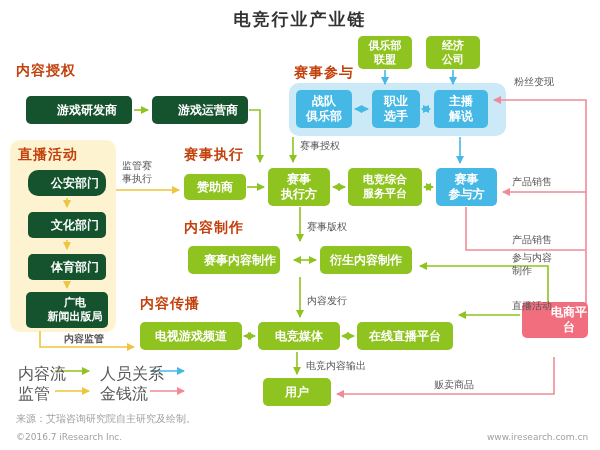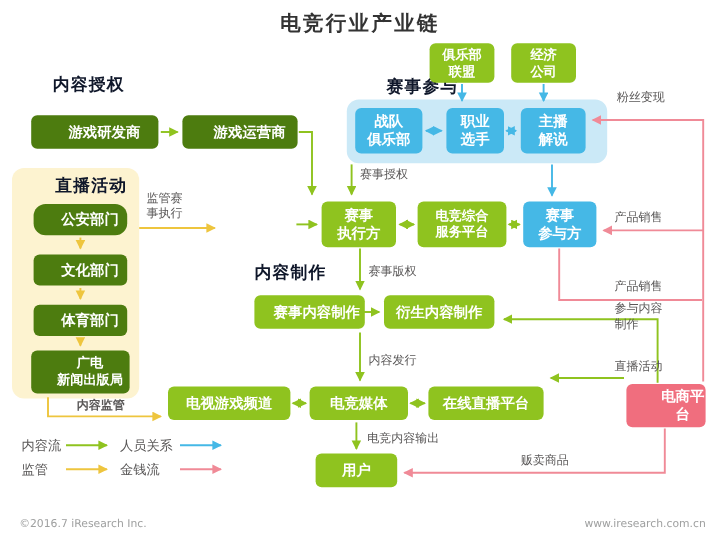--- a/index.html
+++ b/index.html
@@ -4,31 +4,31 @@
 <style>
   * { margin:0; padding:0; box-sizing:border-box; }
   html,body { background:#fff; }
   body { font-family:"DejaVu Sans","Liberation Sans",sans-serif; }
   .canvas { position:relative; width:600px; height:450px; background:#ffffff; overflow:hidden; }
   .title { position:absolute; left:0; top:8px; width:100%; text-align:center;
            font-size:17px; font-weight:bold; color:#333333; letter-spacing:2px; }
   .panel { position:absolute; border-radius:10px; }
   .panel-yellow { background:#fdf3d0; }
   .panel-blue { background:#cbe9f7; }
-  .sec-header { position:absolute; color:#0f172a; font-weight:bold; font-size:14px; letter-spacing:1px;margin-left:28px; }
+  .sec-header { position:absolute; color:#c2410c; font-weight:bold; font-size:14px; letter-spacing:1px; }
   .node { position:absolute; display:flex; align-items:center; justify-content:center;
           text-align:center; color:#ffffff; font-weight:bold; font-size:12px;
           line-height:1.25; border-radius:5px; white-space:pre-line; }
   .node.sm { font-size:11px; }
-  .yellow { background:#4d7c0f;padding-left:16px; }
+  .yellow { background:#14532d;padding-left:16px; }
   .green  { background:#8fc31f; }
   .blue   { background:#45b8e6; }
   .pinkbx { background:#f06e7e; }
   .lbl { position:absolute; color:#595757; font-size:10px; line-height:1.25; white-space:pre-line; }
-  .legend-text { position:absolute; color:#595757; font-size:11px; }
+  .legend-text { position:absolute; color:#595757; font-size:16px; }
   .footer { position:absolute; color:#9fa0a0; }
   .src { font-size:10px; }
   .tiny { font-size:9px; }
   svg.arrows { position:absolute; left:0; top:0; pointer-events:none; }
 </style>
 </head>
 <body>
 
 <div class="canvas">
 
@@ -90,57 +90,60 @@
       <path d="M586 192 H503" marker-end="url(#mp)"></path>
       <path d="M466 207 V250 H585"></path>
       <path d="M554 357 V394 H337" marker-end="url(#mp)"></path>
       <path d="M150 391 H184" marker-end="url(#mp)"></path>
     </g>
   </svg>
 
   <div class="sec-header" style="left:16px;top:62px;">内容授权</div>
   <div class="sec-header" style="left:18px;top:146px;">直播活动</div>
   <div class="sec-header" style="left:294px;top:64px;">赛事参与</div>
+  <div class="sec-header" style="left:184px;top:146px;">赛事执行</div>
   <div class="sec-header" style="left:184px;top:219px;">内容制作</div>
+  <div class="sec-header" style="left:140px;top:295px;">内容传播</div>
 
   <div class="node yellow" style="left:26px;top:96px;width:106px;height:28px;">游戏研发商</div>
   <div class="node yellow" style="left:152px;top:96px;width:96px;height:28px;">游戏运营商</div>
   <div class="node yellow" style="left:28px;top:170px;width:78px;height:26px;border-radius:10px;">公安部门</div>
   <div class="node yellow" style="left:28px;top:212px;width:78px;height:26px;">文化部门</div>
   <div class="node yellow" style="left:28px;top:254px;width:78px;height:26px;">体育部门</div>
   <div class="node yellow sm" style="left:26px;top:292px;width:82px;height:36px;">广电
 新闻出版局</div>
 
   <div class="node green sm" style="left:358px;top:36px;width:54px;height:33px;">俱乐部
 联盟</div>
   <div class="node green sm" style="left:426px;top:36px;width:54px;height:33px;">经济
 公司</div>
   <div class="node blue" style="left:296px;top:90px;width:56px;height:38px;">战队
 俱乐部</div>
   <div class="node blue" style="left:372px;top:90px;width:48px;height:38px;">职业
 选手</div>
   <div class="node blue" style="left:434px;top:90px;width:54px;height:38px;">主播
 解说</div>
 
+  <div class="node green" style="left:184px;top:174px;width:62px;height:26px;">赞助商</div>
   <div class="node green" style="left:268px;top:168px;width:62px;height:38px;">赛事
 执行方</div>
   <div class="node green sm" style="left:348px;top:168px;width:74px;height:38px;">电竞综合
 服务平台</div>
   <div class="node blue" style="left:436px;top:168px;width:61px;height:38px;">赛事
 参与方</div>
 
-  <div class="node green" style="left:212px;top:246px;width:92px;height:28px;padding-left:12px;">赛事内容制作</div>
+  <div class="node green" style="left:188px;top:246px;width:92px;height:28px;padding-left:12px;">赛事内容制作</div>
   <div class="node green" style="left:320px;top:246px;width:92px;height:28px;">衍生内容制作</div>
 
   <div class="node green" style="left:258px;top:322px;width:82px;height:28px;">电竞媒体</div>
   <div class="node green" style="left:140px;top:322px;width:102px;height:28px;">电视游戏频道</div>
   <div class="node green" style="left:357px;top:322px;width:96px;height:28px;">在线直播平台</div>
 
   <div class="node green" style="left:263px;top:378px;width:68px;height:28px;">用户</div>
-  <div class="node pinkbx" style="left:522px;top:320px;width:66px;height:36px;padding-left:28px;">电商平台</div>
+  <div class="node pinkbx" style="left:522px;top:302px;width:66px;height:36px;padding-left:28px;">电商平台</div>
 
   <div class="lbl" style="left:514px;top:76px;">粉丝变现</div>
   <div class="lbl" style="left:300px;top:140px;">赛事授权</div>
   <div class="lbl" style="left:122px;top:160px;">监管赛
 事执行</div>
   <div class="lbl" style="left:307px;top:221px;">赛事版权</div>
   <div class="lbl" style="left:512px;top:176px;">产品销售</div>
   <div class="lbl" style="left:512px;top:234px;">产品销售</div>
   <div class="lbl" style="left:512px;top:252px;">参与内容
 制作</div>
@@ -148,16 +151,17 @@
   <div class="lbl" style="left:512px;top:300px;">直播活动</div>
   <div class="lbl" style="left:64px;top:333px;font-weight:bold;">内容监管</div>
   <div class="lbl" style="left:306px;top:360px;">电竞内容输出</div>
   <div class="lbl" style="left:434px;top:379px;">贩卖商品</div>
 
   <div class="legend-text" style="left:18px;top:364px;">内容流</div>
   <div class="legend-text" style="left:100px;top:364px;">人员关系</div>
   <div class="legend-text" style="left:18px;top:384px;">监管</div>
   <div class="legend-text" style="left:100px;top:384px;">金钱流</div>
 
+  <div class="footer src" style="left:16px;top:412px;">来源：艾瑞咨询研究院自主研究及绘制。</div>
   <div class="footer tiny" style="left:16px;top:432px;">©2016.7 iResearch Inc.</div>
   <div class="footer tiny" style="left:487px;top:432px;">www.iresearch.com.cn</div>
 
 </div>
 
 </body></html>

